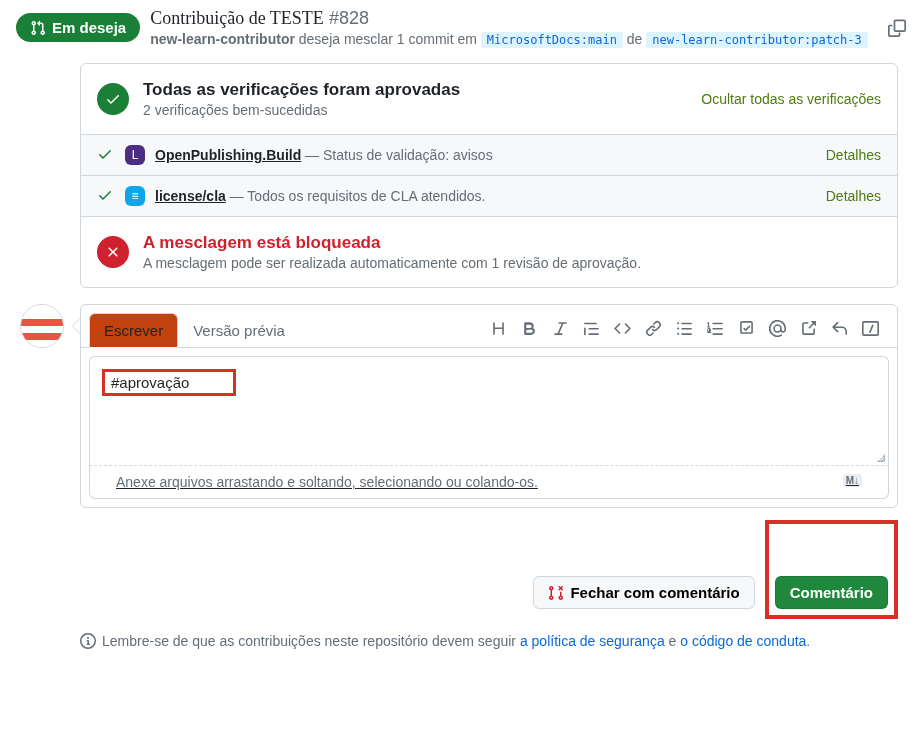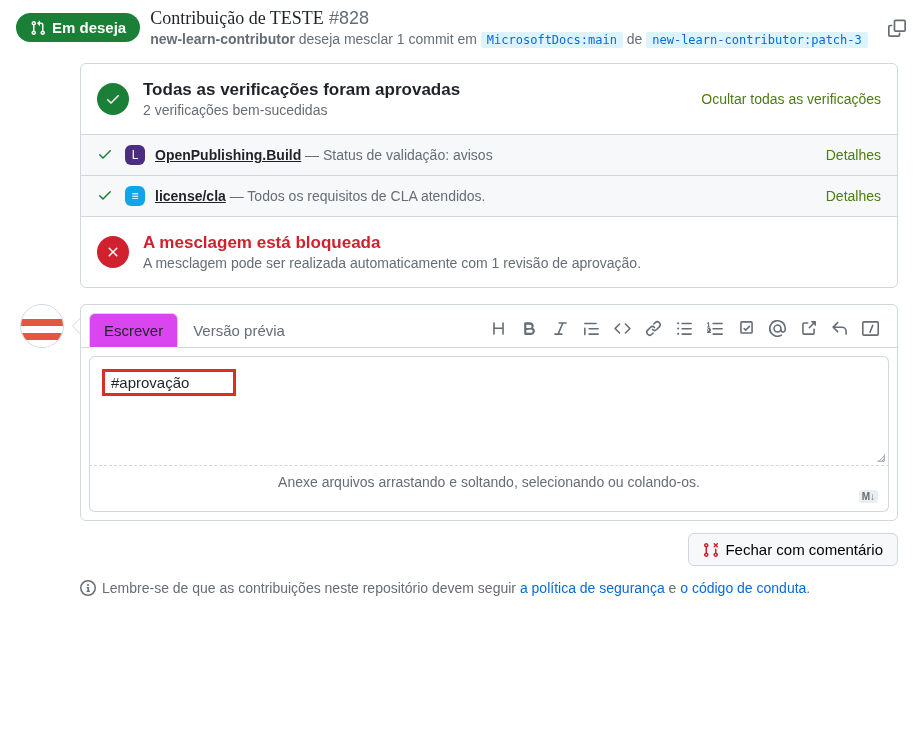--- a/index.html
+++ b/index.html
@@ -49,34 +49,34 @@
   
   .comment-outer { display: flex; gap: 16px; align-items: flex-start; margin-left: -60px; }
   .avatar-user { width: 44px; height: 44px; border-radius: 50%; flex-shrink: 0; overflow: hidden; border: 1px solid #d0d7de; }
   .avatar-stripes { width: 100%; height: 100%; background: linear-gradient(white 0 33%, #e25642 33% 50%, white 50% 66%, #e25642 66% 83%, white 83% 100%); }
   .comment-wrap { flex: 1; position: relative; }
   .arrow-left { position: absolute; top: 14px; left: -8px; width: 0; height: 0; border-top: 8px solid transparent; border-bottom: 8px solid transparent; border-right: 8px solid #d0d7de; }
   .arrow-left::after { content: ""; position: absolute; top: -7px; left: 1px; border-top: 7px solid transparent; border-bottom: 7px solid transparent; border-right: 7px solid #fff; }
   .comment-box { border: 1px solid #d0d7de; border-radius: 6px; }
   .tabs-bar { display: flex; align-items: center; padding: 8px 8px 0 8px; border-bottom: 1px solid #d0d7de; }
   .tab { padding: 8px 14px; font-size: 15px; color: #656d76; cursor: pointer; border: 1px solid transparent; border-radius: 6px 6px 0 0; margin-bottom: -1px; }
-  .tab.active { color: #1f2328; border-color: #d0d7de; border-bottom-color: #fff; background: #d946ef; }
+  .tab.active { color: #1f2328; border-color: #d0d7de; border-bottom-color: #fff; background: #c2410c; }
   .toolbar { display: flex; gap: 14px; align-items: center; margin-left: auto; color: #656d76; padding-right: 10px; }
   .toolbar svg { width: 17px; height: 17px; fill: #656d76; }
   
-  .textarea-wrap { padding: 8px; }
+  .textarea-wrap { padding: 8px; text-decoration: underline; }
   .highlight-red { border: 3px solid #d93025; display: inline-block; }
   .textarea-fake { width: 100%; min-height: 110px; border: 1px solid #d0d7de; border-bottom: 1px dashed #d0d7de; border-radius: 6px 6px 0 0; padding: 12px; font-size: 15px; position: relative; }
   .resize-handle { position: absolute; bottom: 2px; right: 2px; width: 14px; height: 14px; }
   .resize-handle svg { fill: #8c959f; }
-  .attach-row { border: 1px solid #d0d7de; border-top: none; border-radius: 0 0 6px 6px; padding: 8px 10px; color: #656d76; font-size: 14px; display: flex; align-items: center; flex-direction: column; }
+  .attach-row { border: 1px solid #d0d7de; border-top: none; border-radius: 0 0 6px 6px; padding: 8px 26px; color: #656d76; font-size: 14px; display: flex; align-items: flex-start; }
   .markdown-badge { margin-left: auto; background: #eaeef2; border-radius: 3px; padding: 1px 3px; font-size: 10px; font-weight: 700; color: #656d76; }
   
   .actions-row { display: flex; justify-content: flex-end; gap: 10px; margin-top: 12px; align-items: center; }
-  .btn { border: 1px solid #d0d7de; border-radius: 6px; padding: 7px 14px; font-size: 15px; font-weight: 400; cursor: pointer; background: #f6f8fa; display: inline-flex; align-items: center; gap: 6px; }
+  .btn { border: 1px solid #d0d7de; border-radius: 6px; padding: 7px 14px; font-size: 15px; font-weight: 700; cursor: pointer; background: #f6f8fa; display: inline-flex; align-items: center; gap: 6px; margin-top: 46px; }
   .btn.primary { background: #1f883d; border-color: rgba(27,31,36,0.15); color: #fff; }
   .btn svg { width: 16px; height: 16px; }
   .close-pr-icon { fill: #cf222e; }
   .highlight-box { border: 4px solid #d93025; padding: 6px 6px; display: inline-flex; }
   
   
   .footer-note { display: flex; align-items: center; gap: 6px; color: #656d76; font-size: 14px; margin-top: 14px; }
   .footer-note svg { fill: #656d76; width: 16px; height: 16px; flex-shrink:0; }
   .footer-note a { color: #0969da; text-decoration: none; }
 </style>
@@ -237,20 +237,23 @@
           </div>
         </div>
 
         <div class="actions-row">
           <button class="btn">
             <svg class="close-pr-icon" viewBox="0 0 16 16">
                 <path d="M3.25 1A2.25 2.25 0 0 1 4 5.372v5.256a2.251 2.251 0 1 1-1.5 0V5.372A2.251 2.251 0 0 1 3.25 1Zm9.5 5.5a.75.75 0 0 1 .75.75v3.378a2.251 2.251 0 1 1-1.5 0V7.25a.75.75 0 0 1 .75-.75Zm-2.03-5.273a.75.75 0 0 1 1.06 0l.97.97.97-.97a.748.748 0 0 1 1.265.332.75.75 0 0 1-.205.729l-.97.97.97.97a.751.751 0 0 1-1.06 1.06l-.97-.97-.97.97a.749.749 0 0 1-1.06-1.06l.97-.97-.97-.97a.75.75 0 0 1 0-1.06ZM2.5 3.25a.75.75 0 1 0 1.5 0 .75.75 0 0 0-1.5 0ZM3.25 12a.75.75 0 1 0 0 1.5.75.75 0 0 0 0-1.5Zm9.5 0a.75.75 0 1 0 0 1.5.75.75 0 0 0 0-1.5Z"></path>
               </svg>
             <span>Fechar com comentário</span>
           </button>
+          <span class="highlight-box">
+            <button class="btn primary">Comentário</button>
+          </span>
         </div>
 
         <div class="footer-note">
           <svg viewBox="0 0 16 16">
               <path d="M0 8a8 8 0 1 1 16 0A8 8 0 0 1 0 8Zm8-6.5a6.5 6.5 0 1 0 0 13 6.5 6.5 0 0 0 0-13ZM6.5 7.75A.75.75 0 0 1 7.25 7h1a.75.75 0 0 1 .75.75v2.75h.25a.75.75 0 0 1 0 1.5h-2a.75.75 0 0 1 0-1.5h.25v-2h-.25a.75.75 0 0 1-.75-.75ZM8 6a1 1 0 1 1 0-2 1 1 0 0 1 0 2Z"></path>
             </svg>
           <span>
             <span>Lembre-se de que as contribuições neste repositório devem seguir</span>
             <a>a política de segurança</a>
             <span>e</span>

